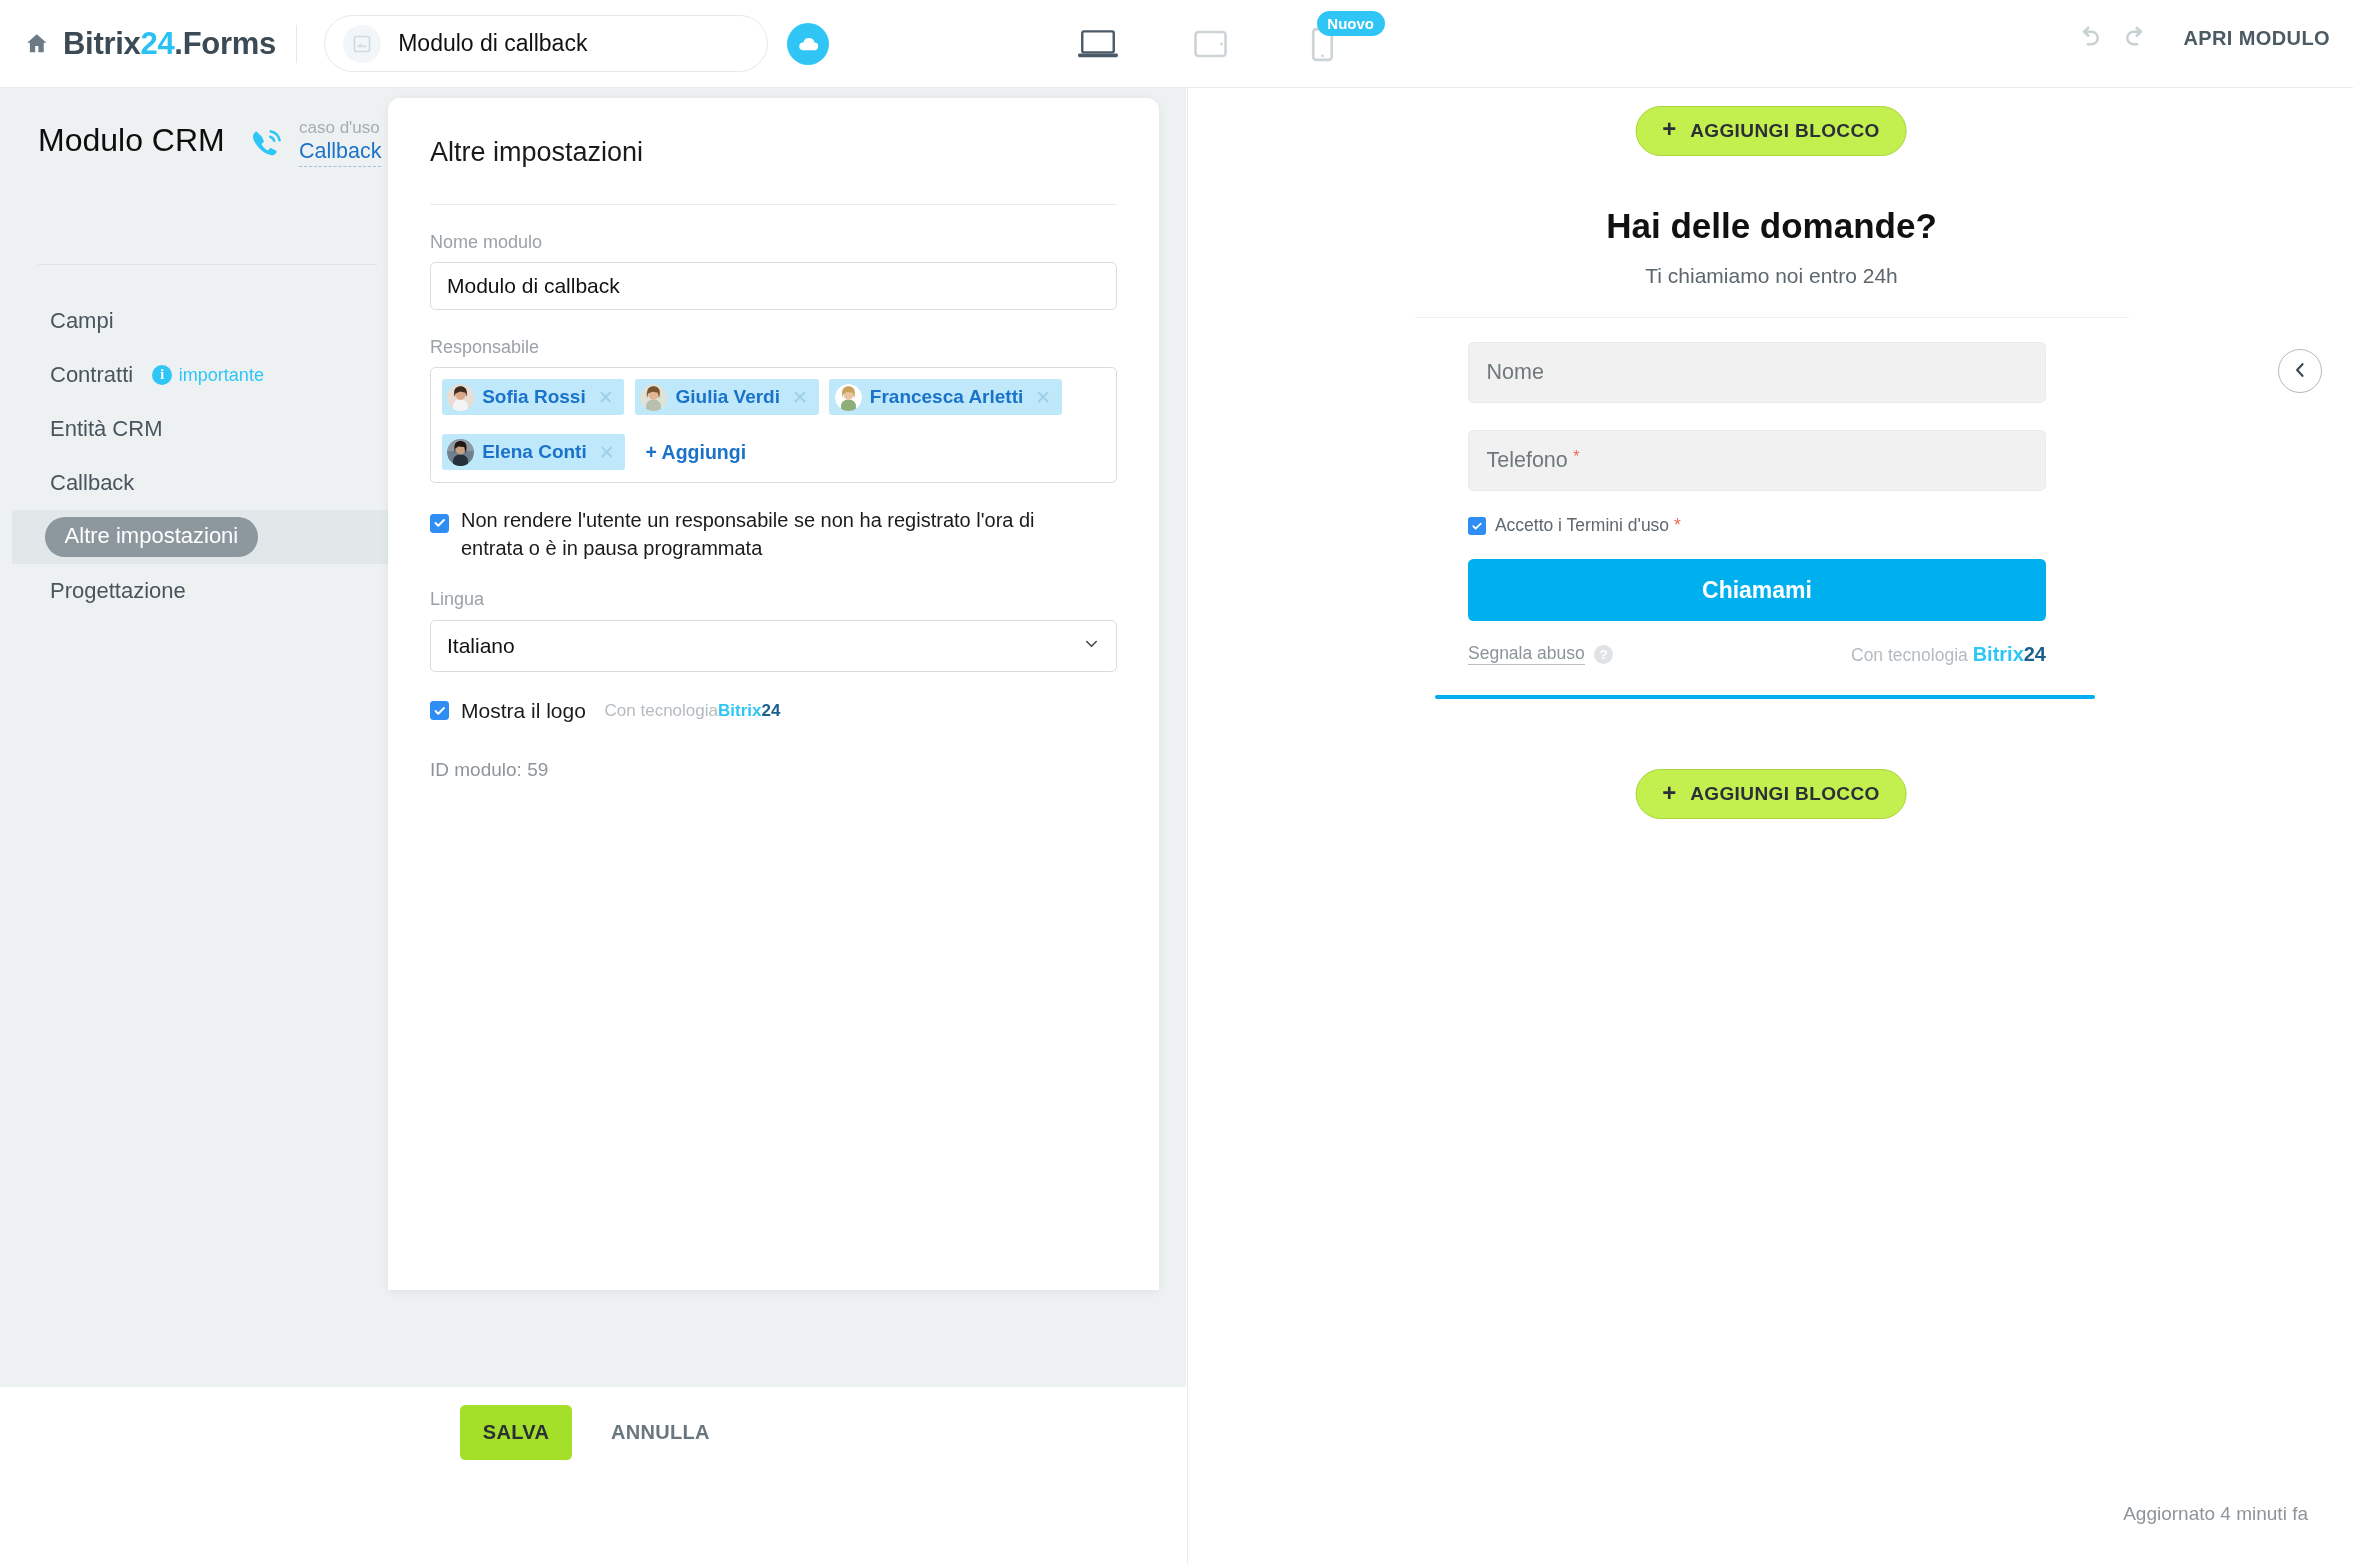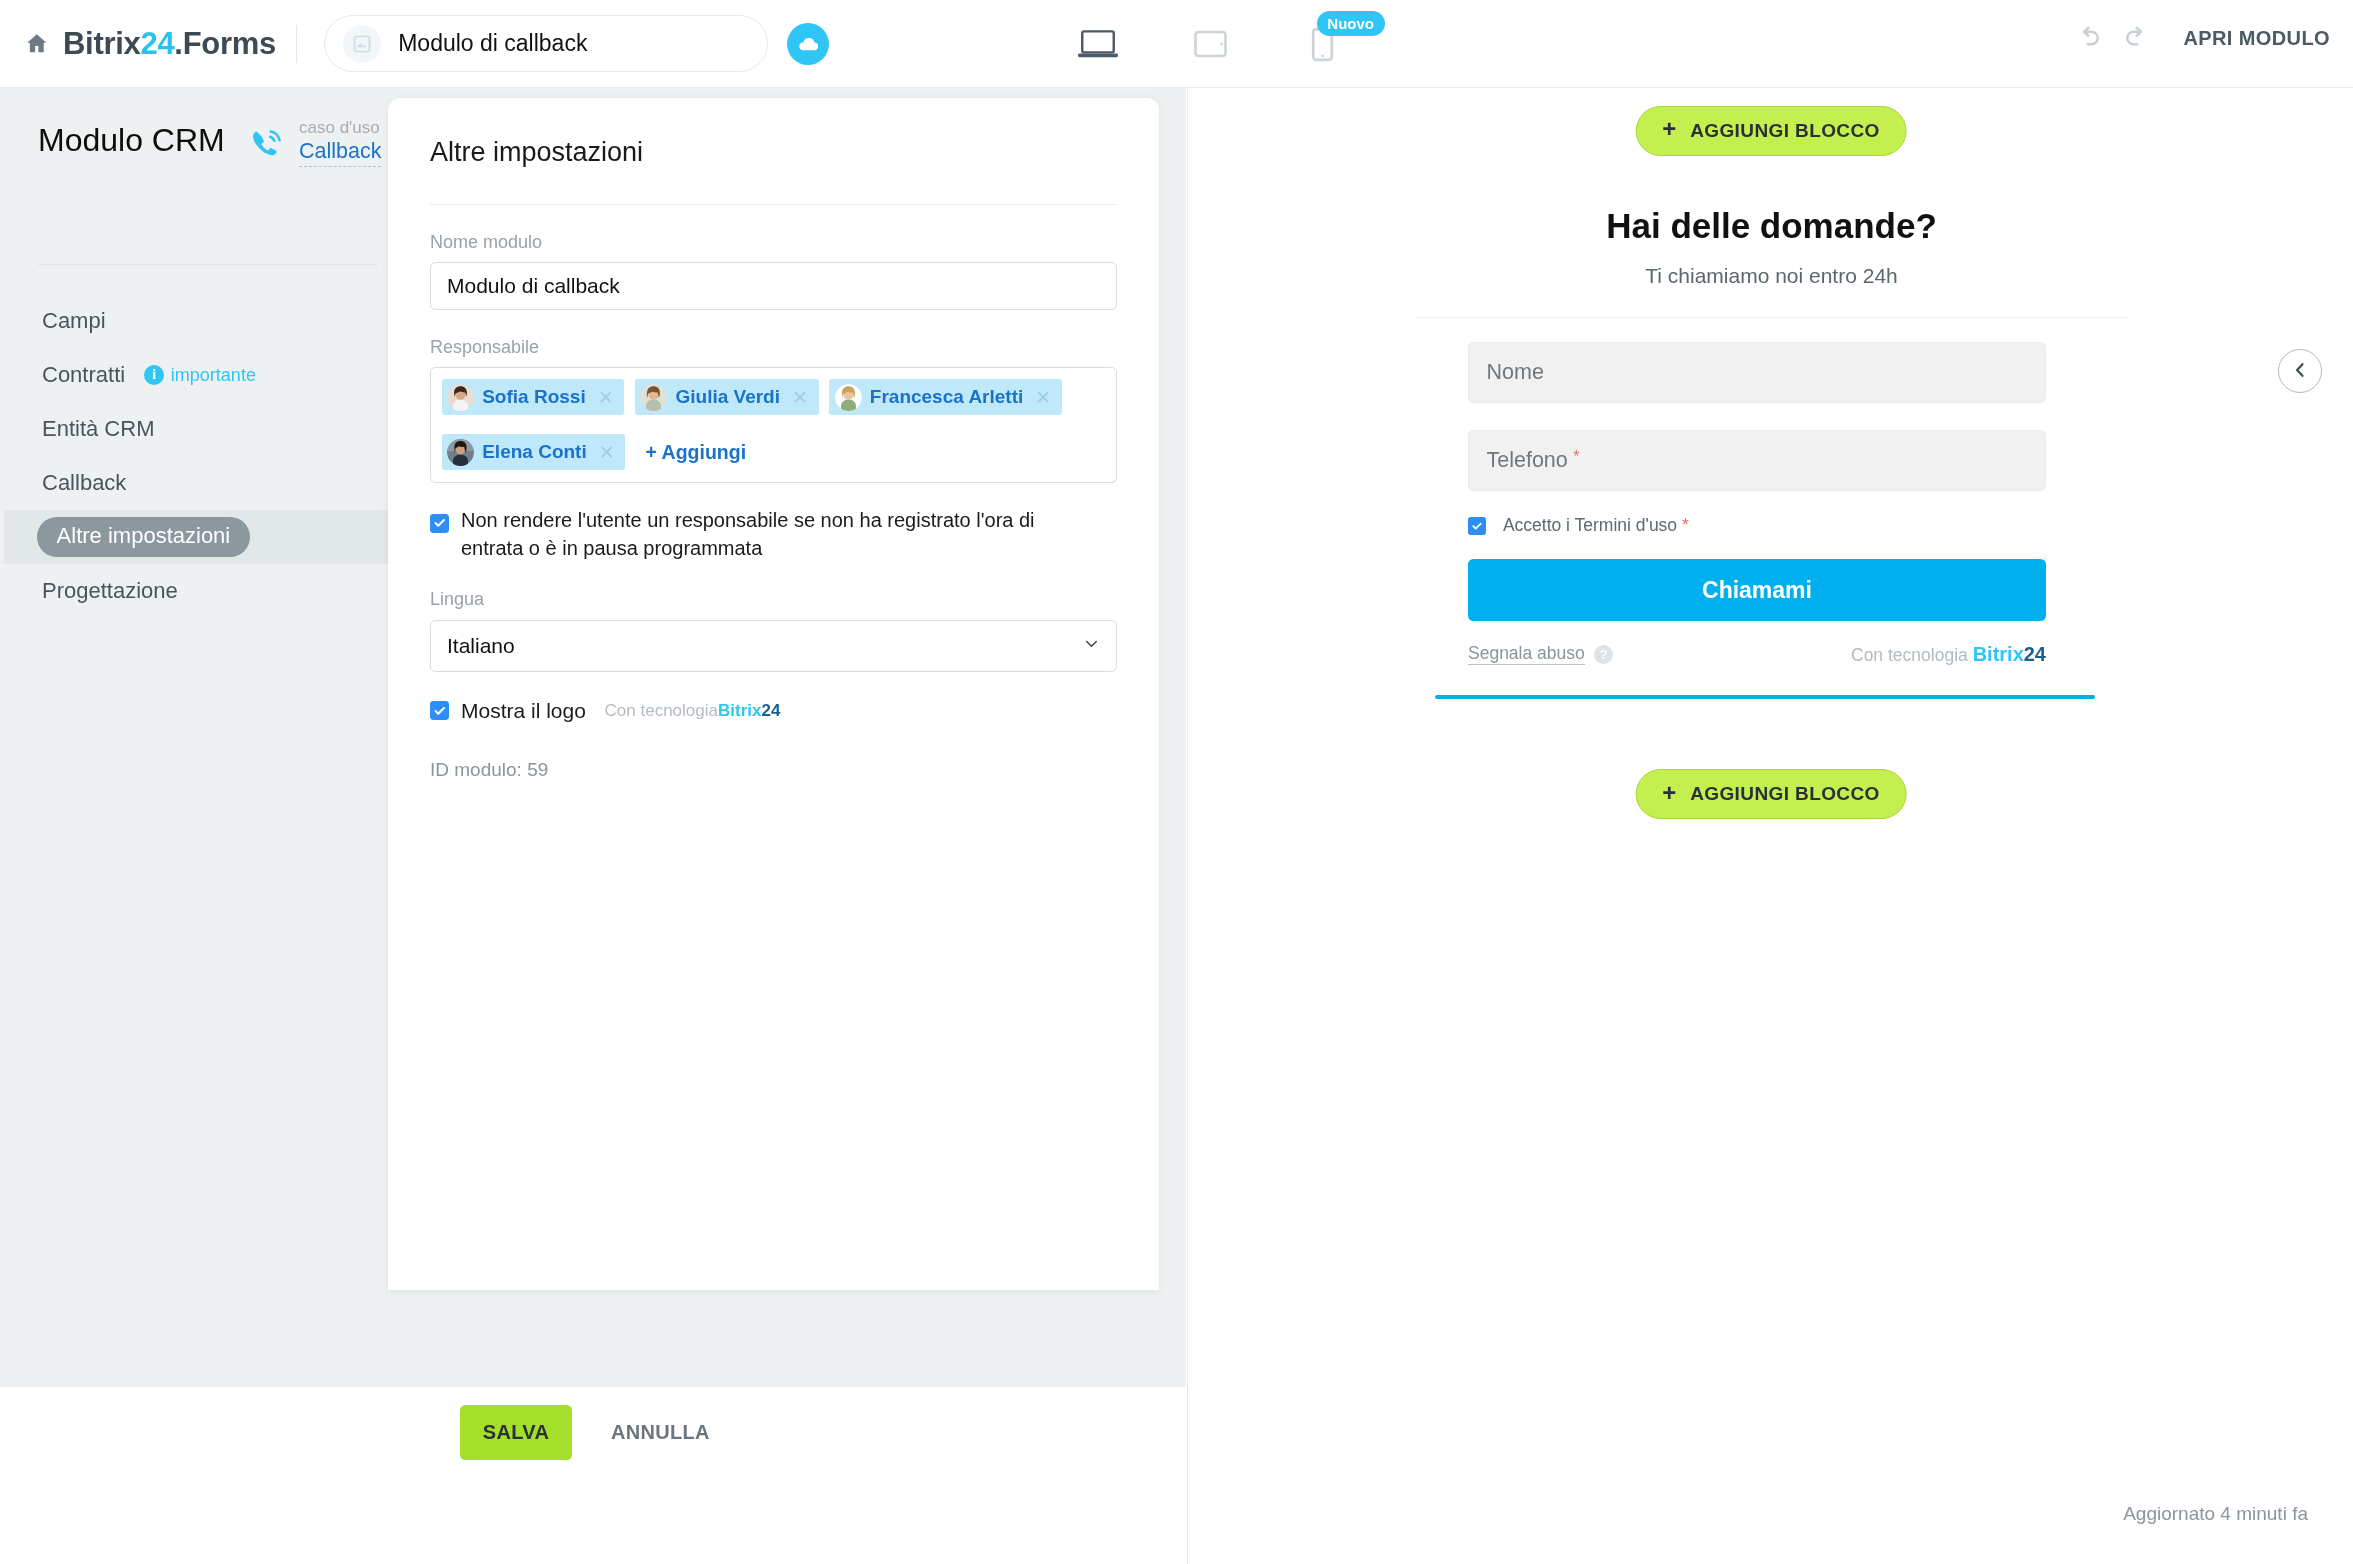--- a/index.html
+++ b/index.html
@@ -94,21 +94,21 @@
   .usecase .uc-txt .uc-val {
     font-size: 21.5px; color: #1a72c9; line-height: 1.25; white-space: nowrap;
     border-bottom: 1.3px dashed #9fc3e6; display:inline-block; padding-bottom: 1.3px;
   }
   .lp-close {
     position: absolute; top: 128px; left: 1131px;
     width: 34px; height: 34px; display:flex; align-items:center; justify-content:center;
   }
   .lp-hr { position: absolute; top: 176px; left: 38px; width: 339px; height: 0.7px; background: #dfe4e6; }
 
-  .navlist { position: absolute; top: 206px; left: 4px; width: 390px; }
+  .navlist { position: absolute; top: 206px; left: 12px; width: 390px; }
   .navitem {
     height: 54px; display:flex; align-items:center; padding-left: 38px;
     font-size: 22px; color: #49555d; white-space: nowrap;
   }
   .navitem.active { background: #e2e7e9; }
   .navitem.active .pill {
     background: #8c979e; color: #ffffff; border-radius: 27px;
     padding: 6px 20px 7.4px; font-size: 22px; margin-left: -5.4px;
   }
   .navitem .imp {
@@ -246,21 +246,21 @@
     width: 578px; height: 61px; background: #f1f1f1; border: 1.3px solid #eaeaea;
     border-radius: 5.4px; display:flex; align-items:center; padding: 0 17.5px;
     font-size: 21.5px; color: #6f787d; margin-bottom: 27px;
   }
   .req { color: #f06a5c; font-size: 16px; margin-left: 5.4px; margin-top:-6.7px;}
   .termsrow { display:flex; align-items:center; gap: 9.4px; margin-top: -2.7px; }
   .termsrow .cb2 {
     width: 17.5px; height: 17.5px; border-radius: 2.7px; background: #2f8ef4; flex:none;
     display:flex; align-items:center; justify-content:center;
   }
-  .termstext { font-size: 17.5px; color: #5e686e; white-space: nowrap; margin-left: 8px; }
+  .termstext { font-size: 17.5px; color: #5e686e; white-space: nowrap; }
   .chiamami {
     margin-top: 23px; width: 578px; height: 62px; background: #00b0ee;
     border-radius: 5.4px; display:flex; align-items:center; justify-content:center;
     color: #fff; font-size: 23px; font-weight: 700;
   }
   .ffooter {
     margin-top: 21.5px; width: 578px; display:flex; align-items:center; justify-content: space-between;
   }
   .abuse { display:flex; align-items:center; gap: 9.4px; }
   .abuse .lk { font-size: 17.5px; color: #8b9499; border-bottom: 1.3px solid #b9c0c4; white-space: nowrap;}

